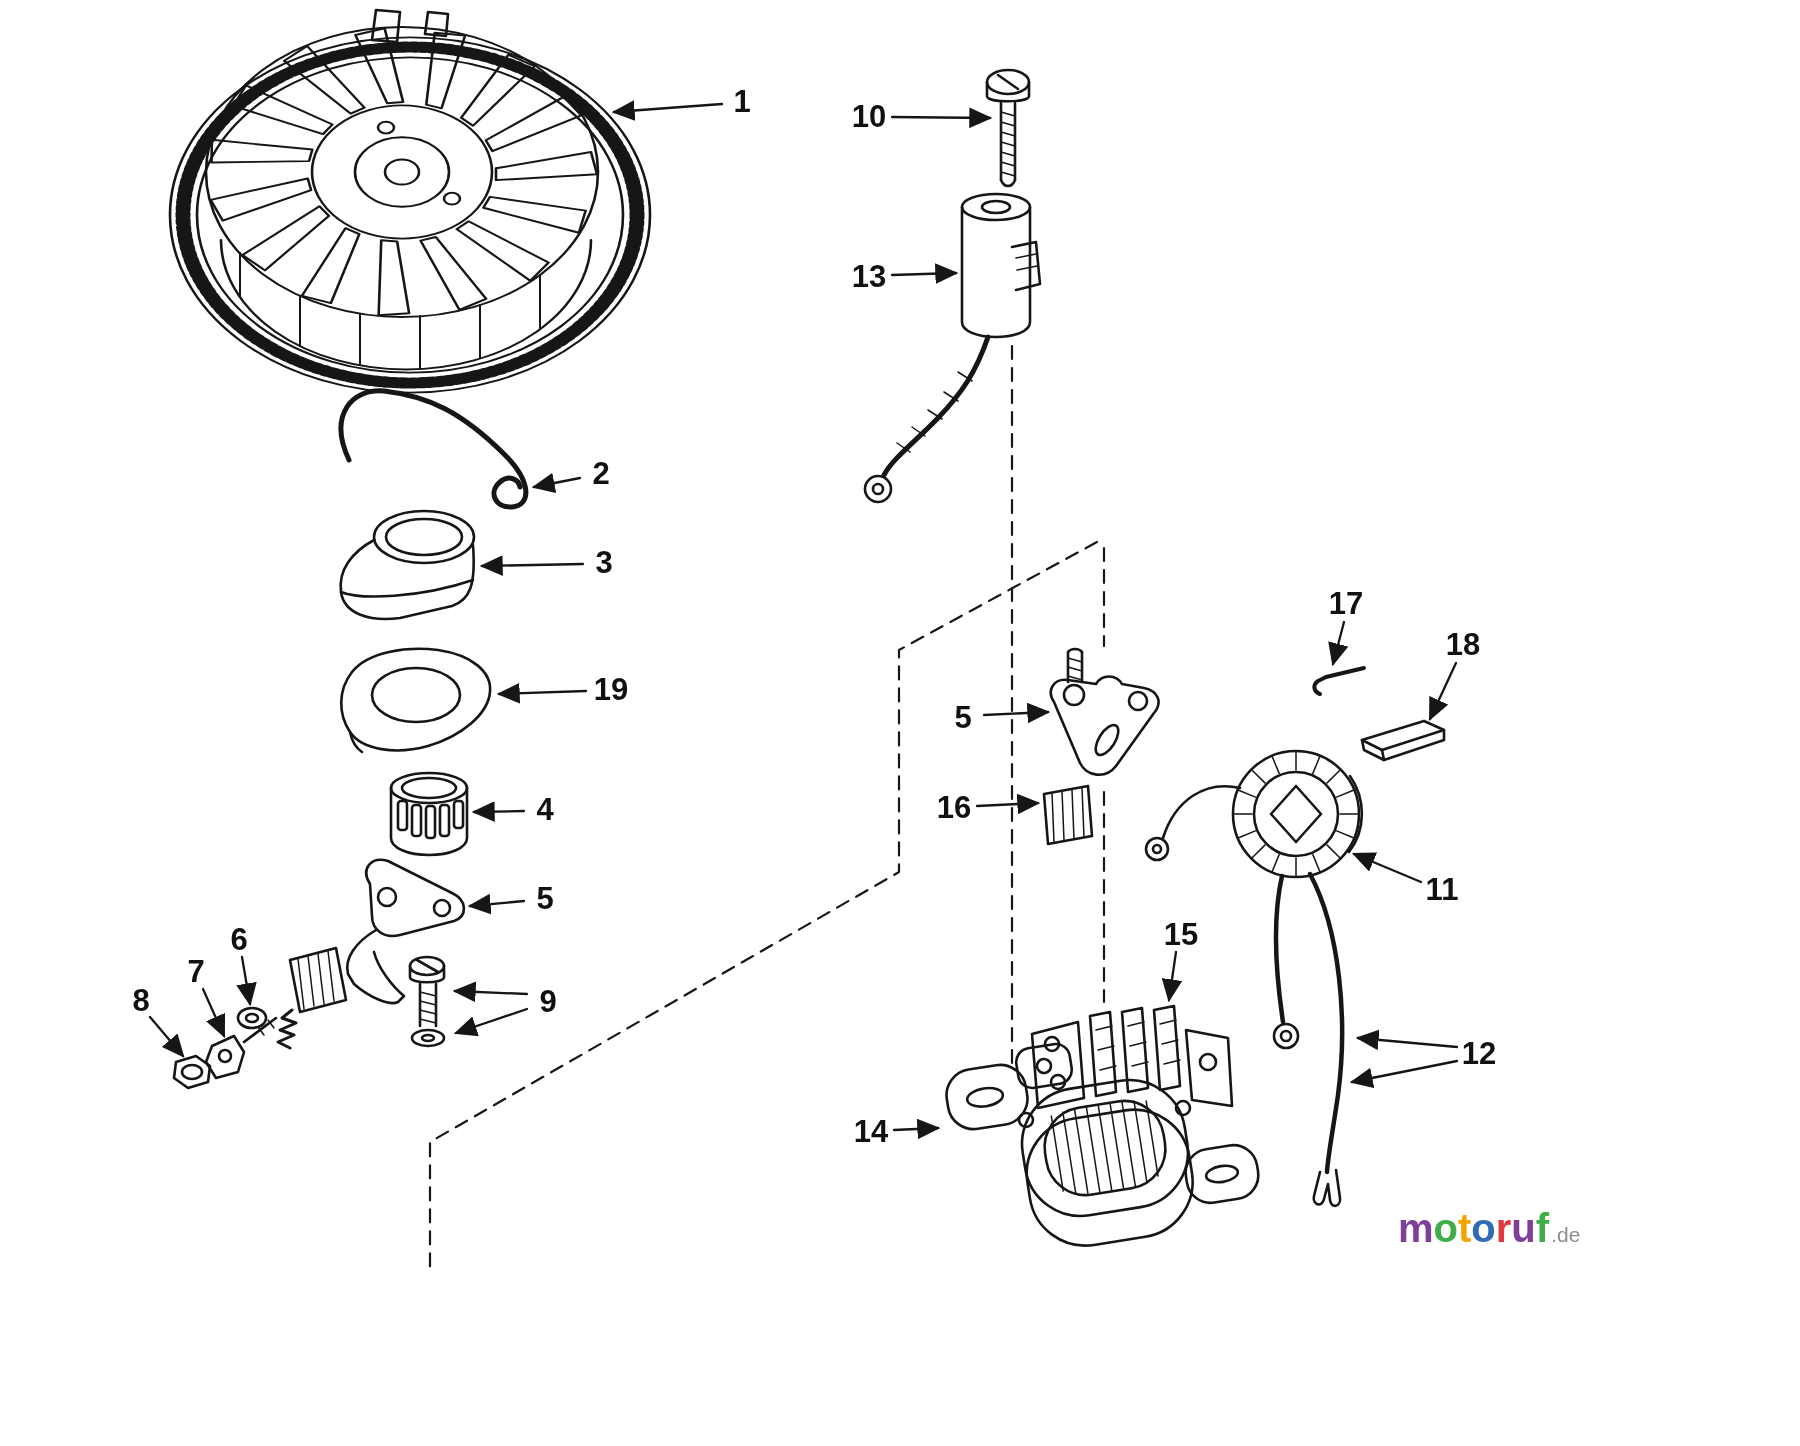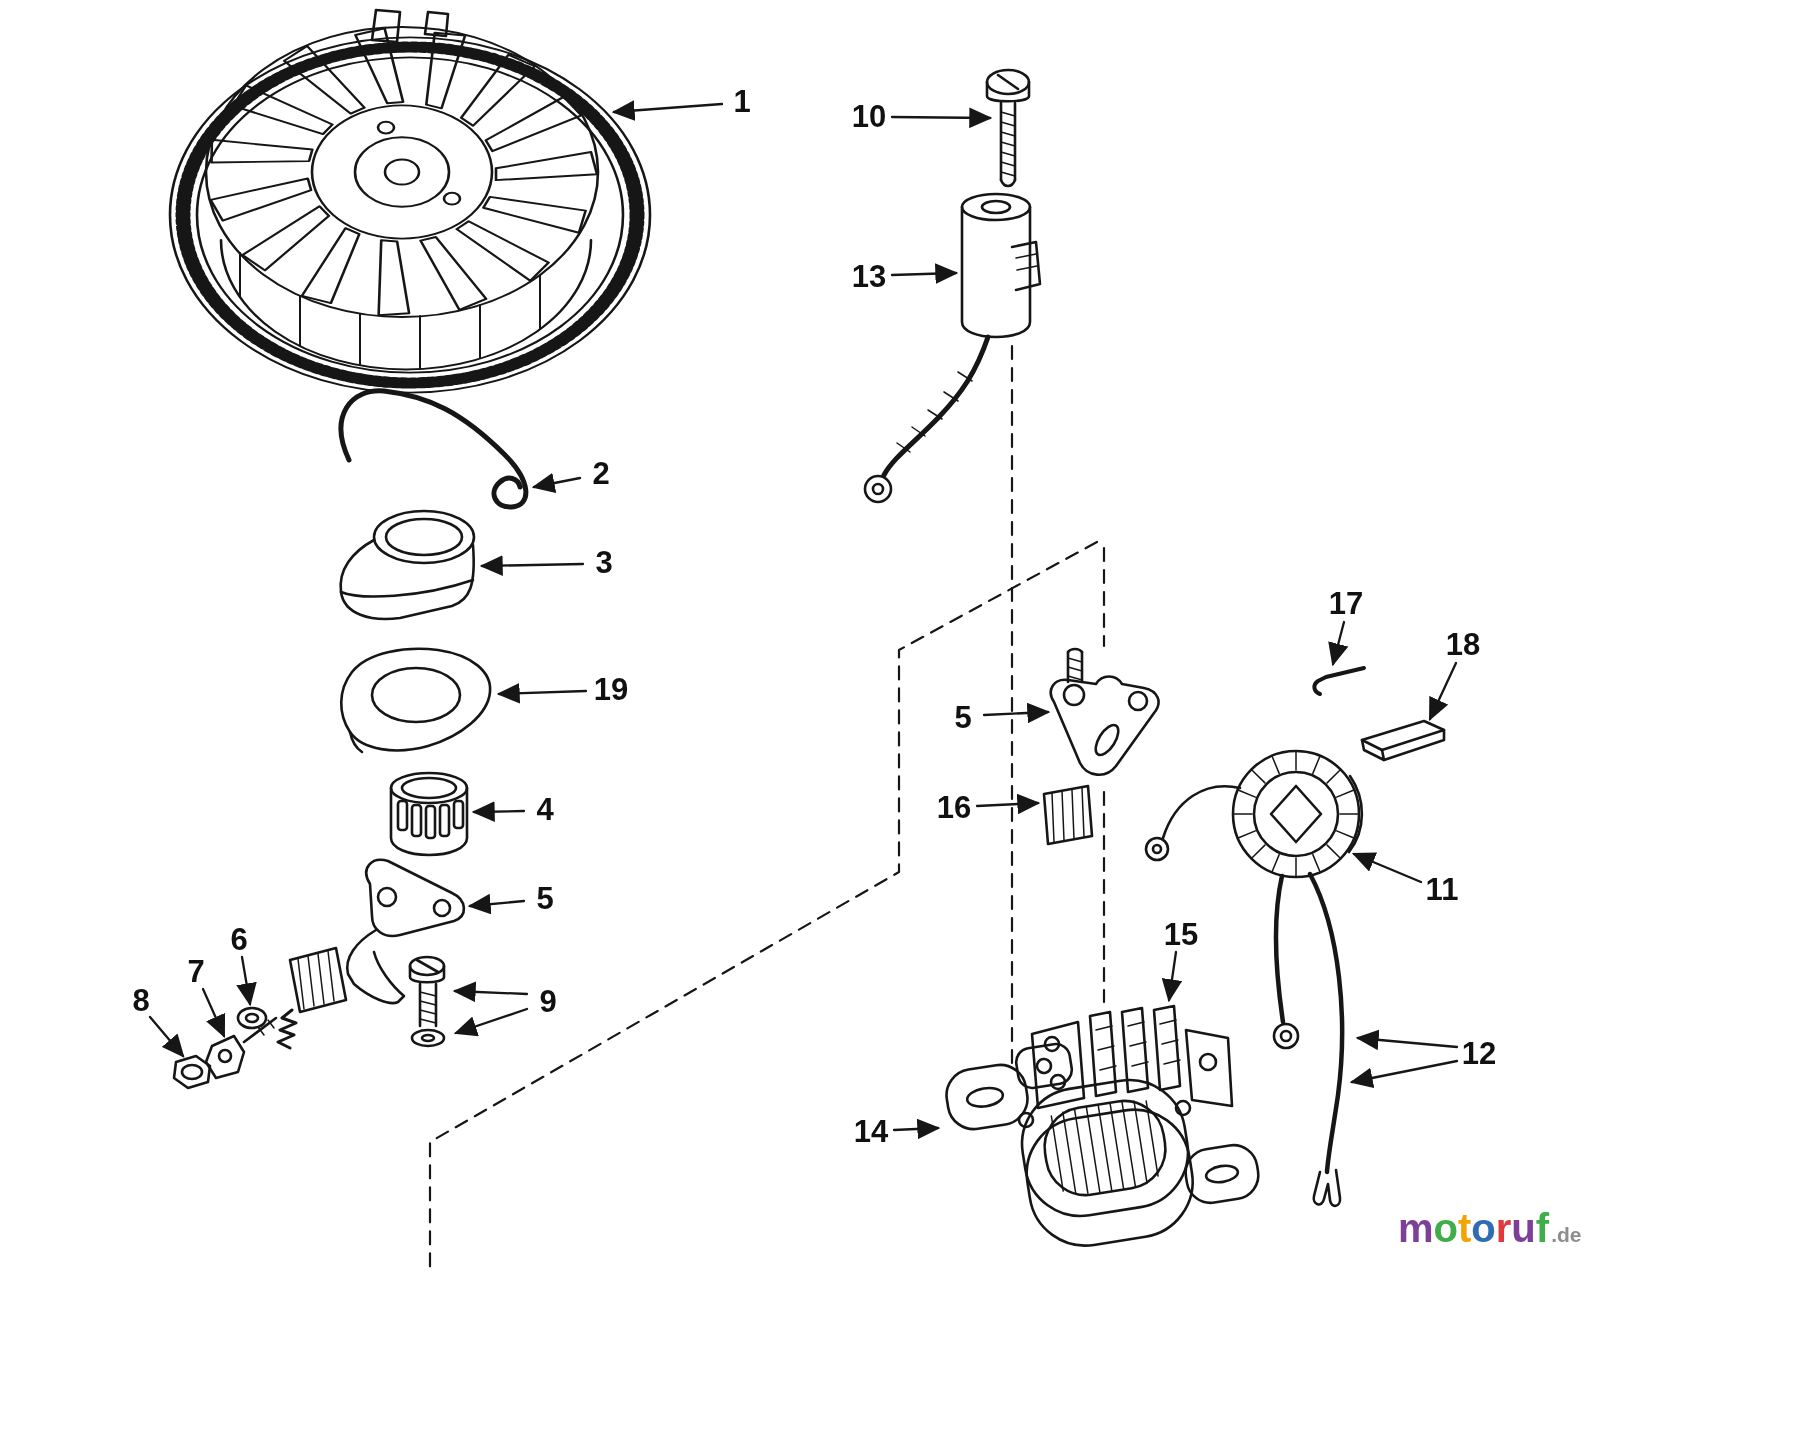--- a/index.html
+++ b/index.html
@@ -1,21 +1,21 @@
 <!DOCTYPE html>
 <html><head>
 <meta charset="utf-8">
 <style>
   html,body{margin:0;padding:0;background:#ffffff;}
   #stage{position:relative;width:1800px;height:1446px;background:#ffffff;overflow:hidden;font-family:"Liberation Sans",sans-serif;}
   #stage>svg{position:absolute;left:0;top:0;}
   text.callout{fill:#111111;stroke:none;font-family:"Liberation Sans",sans-serif;font-size:31px;font-weight:bold;}
   #watermark{position:absolute;left:1398px;top:1208px;display:flex;align-items:baseline;user-select:none;cursor:pointer;}
   #watermark .lt{font-size:40px;font-weight:bold;line-height:1;}
-  #watermark .de{font-size:21px;font-weight:bold;margin-left:2px;}
+  #watermark .de{font-size:21px;font-weight:normal;margin-left:2px;}
 </style>
 </head>
 <body>
 
 <div id="stage">
 <svg width="1800" height="1446" viewBox="0 0 1800 1446">
 <defs>
   <marker id="arr" markerWidth="11" markerHeight="9" refX="9" refY="4.5" orient="auto">
     <path d="M0,0 L10,4.5 L0,9 Z" fill="#161616" stroke="none"></path>
   </marker>

